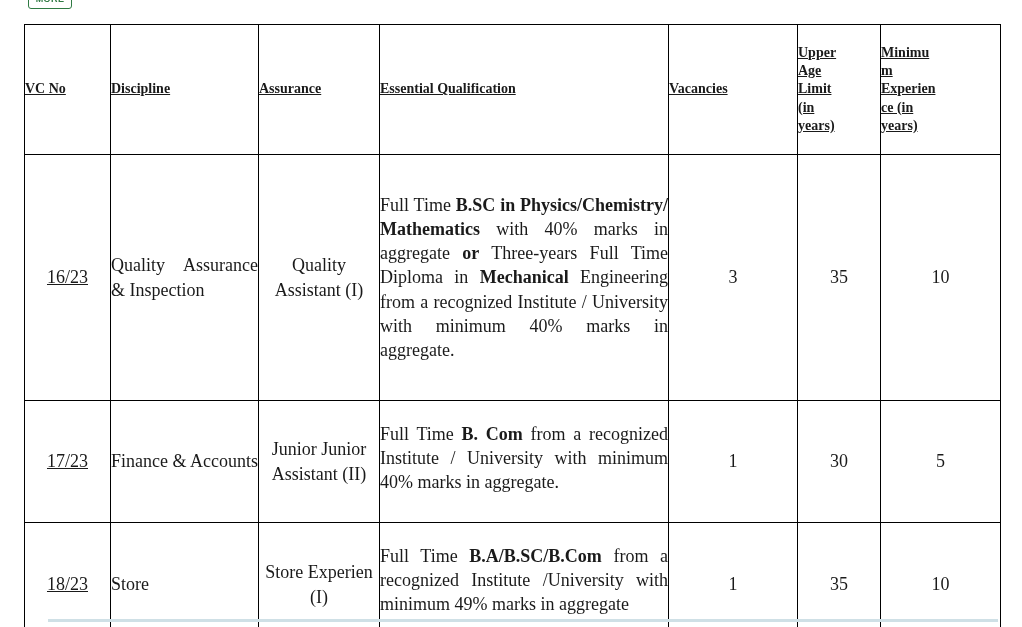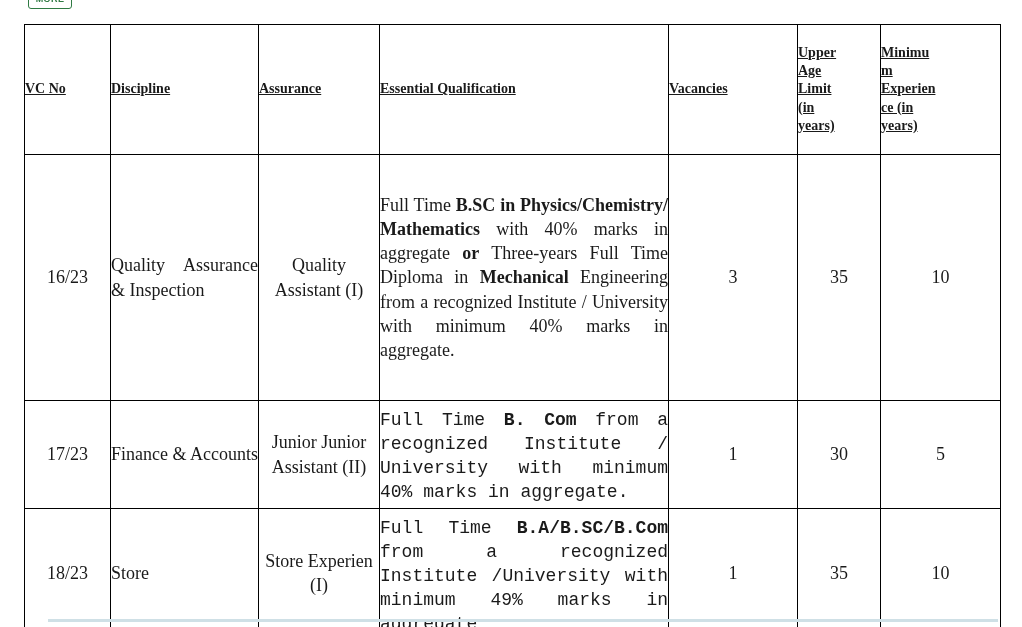--- a/index.html
+++ b/index.html
@@ -82,20 +82,21 @@
   .h-pad      { padding: 0 10px; }
   .h-center   { text-align: left; }
   .h-left     { text-align: left; }
 
   
   tr.body td { font-size: 18px; line-height: 1.34; }
 
   .cell-vcno {
     text-align: center;
     vertical-align: middle;
+    text-decoration: underline;
   }
   .cell-disc {
     text-align: justify;
     text-align-last: left;
     vertical-align: middle;
     padding: 0 11px;
     hyphens: none;
   }
   .cell-posn {
     text-align: center;
@@ -111,21 +112,21 @@
   }
   .cell-num {
     text-align: center;
     vertical-align: middle;
   }
 
   tr.r1 td { height: 245px; margin-top: 32px; }
   tr.r2 td { height: 100px; }
   tr.r3 td { height: 102px; }
 
-  tr.r2 .cell-qual, tr.r3 .cell-qual { vertical-align: top; padding-top: 7px; font-family: Liberation Mono, monospace; }
+  tr.r2 .cell-qual, tr.r3 .cell-qual { vertical-align: top; padding-top: 21px; }
   tr.r2 .cell-disc { vertical-align: middle; margin-top: 8px; }
   tr.r3 .cell-disc { text-align-last: left; }
 
   .qual b { font-weight: bold; }
 
   
   .bottom-rule {
     position: absolute;
     left: 48px;
     top: 619px;

